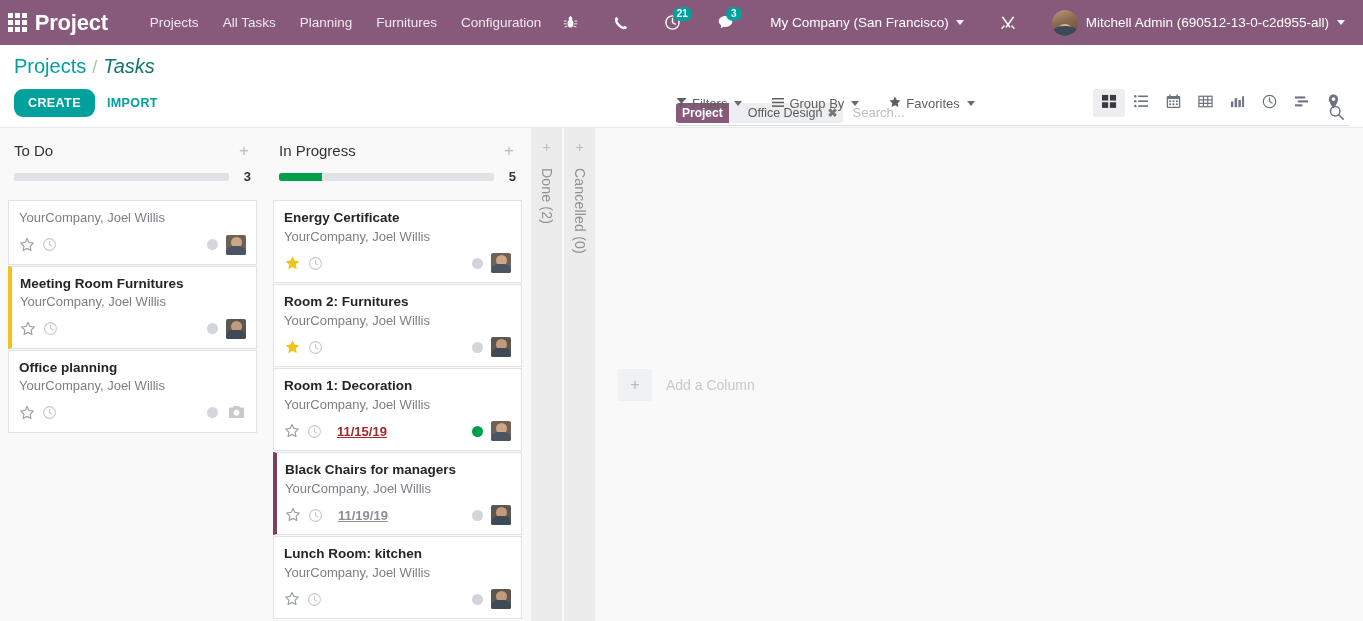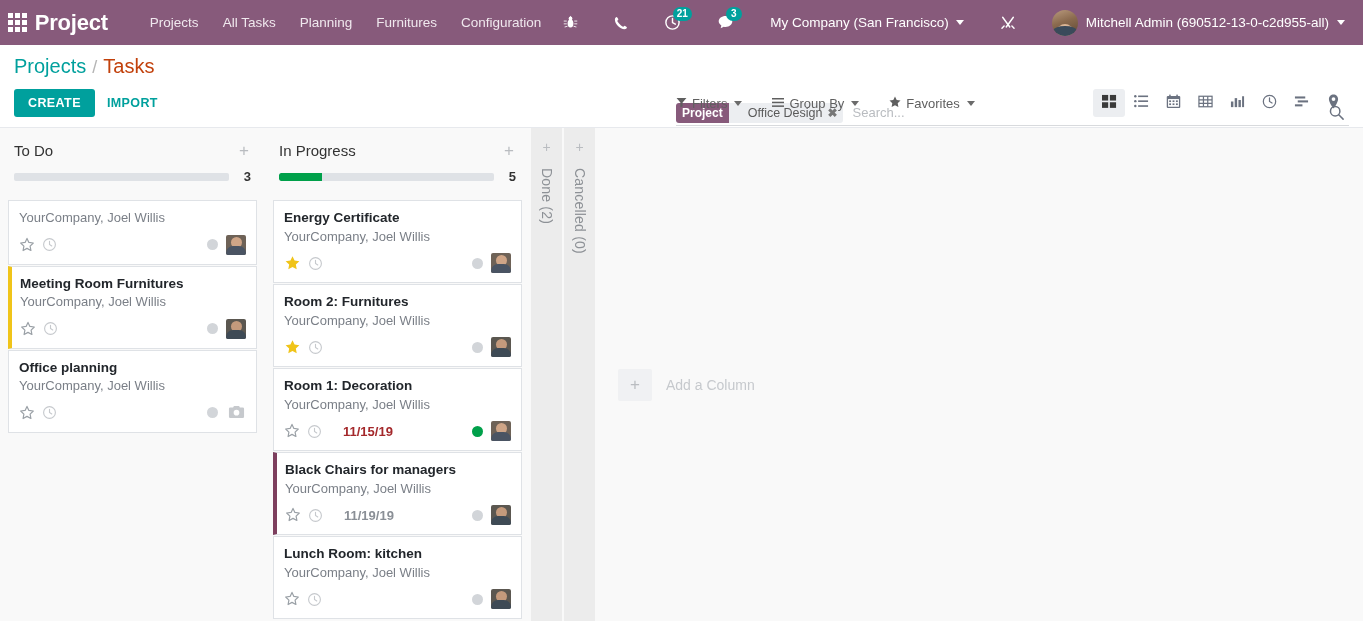--- a/index.html
+++ b/index.html
@@ -131,21 +131,21 @@
   .cp-row1 {
     display: flex;
     align-items: flex-start;
     padding: 10px 14px 0 14px;
     position: relative;
     min-height: 38px;
   }
   .breadcrumb { font-size: 20px; display: flex; align-items: baseline; gap: 6px; }
   .bc-link { color: #00a09d; cursor: pointer; }
   .bc-sep { color: #b5b5b5; font-size: 18px; }
-  .bc-active { color: #c2410c; }
+  .bc-active { color: #0f766e; font-style: italic; }
 
   .searchbar {
     position: absolute;
     left: 676px; right: 14px; top: 55px;
     display: flex;
     align-items: center;
     border-bottom: 1px solid #d8dadd;
     height: 26px;
   }
   .facet {
@@ -202,21 +202,21 @@
     min-height: 40px;
   }
   .btn-create {
     background: #00a09d;
     color: #fff;
     border: none;
     font-size: 12.5px;
     font-weight: bold;
     letter-spacing: 0.4px;
     padding: 7px 14px;
-    border-radius: 3px;
+    border-radius: 9px;
     cursor: pointer;
     font-family: "Liberation Sans", sans-serif;
   }
   .btn-import {
     background: transparent;
     border: none;
     color: #00a09d;
     font-size: 12.5px;
     font-weight: bold;
     letter-spacing: 0.4px;
@@ -355,21 +355,22 @@
   .card-foot {
     display: flex;
     align-items: center;
     gap: 7px;
     min-height: 24px;
   }
   .ico-star, .ico-clock { cursor: pointer; display: flex; align-items: center; }
   .card-date {
     font-size: 13px;
     font-weight: bold;
-    margin-left: 14px;
+    margin-left: 8px;
+    text-decoration: underline;
   }
   .card-date.overdue { color: #a4282b; }
   .card-date.normal { color: #8a8f96; }
   .foot-right {
     margin-left: auto;
     display: flex;
     align-items: center;
     gap: 8px;
   }
   .dot {

